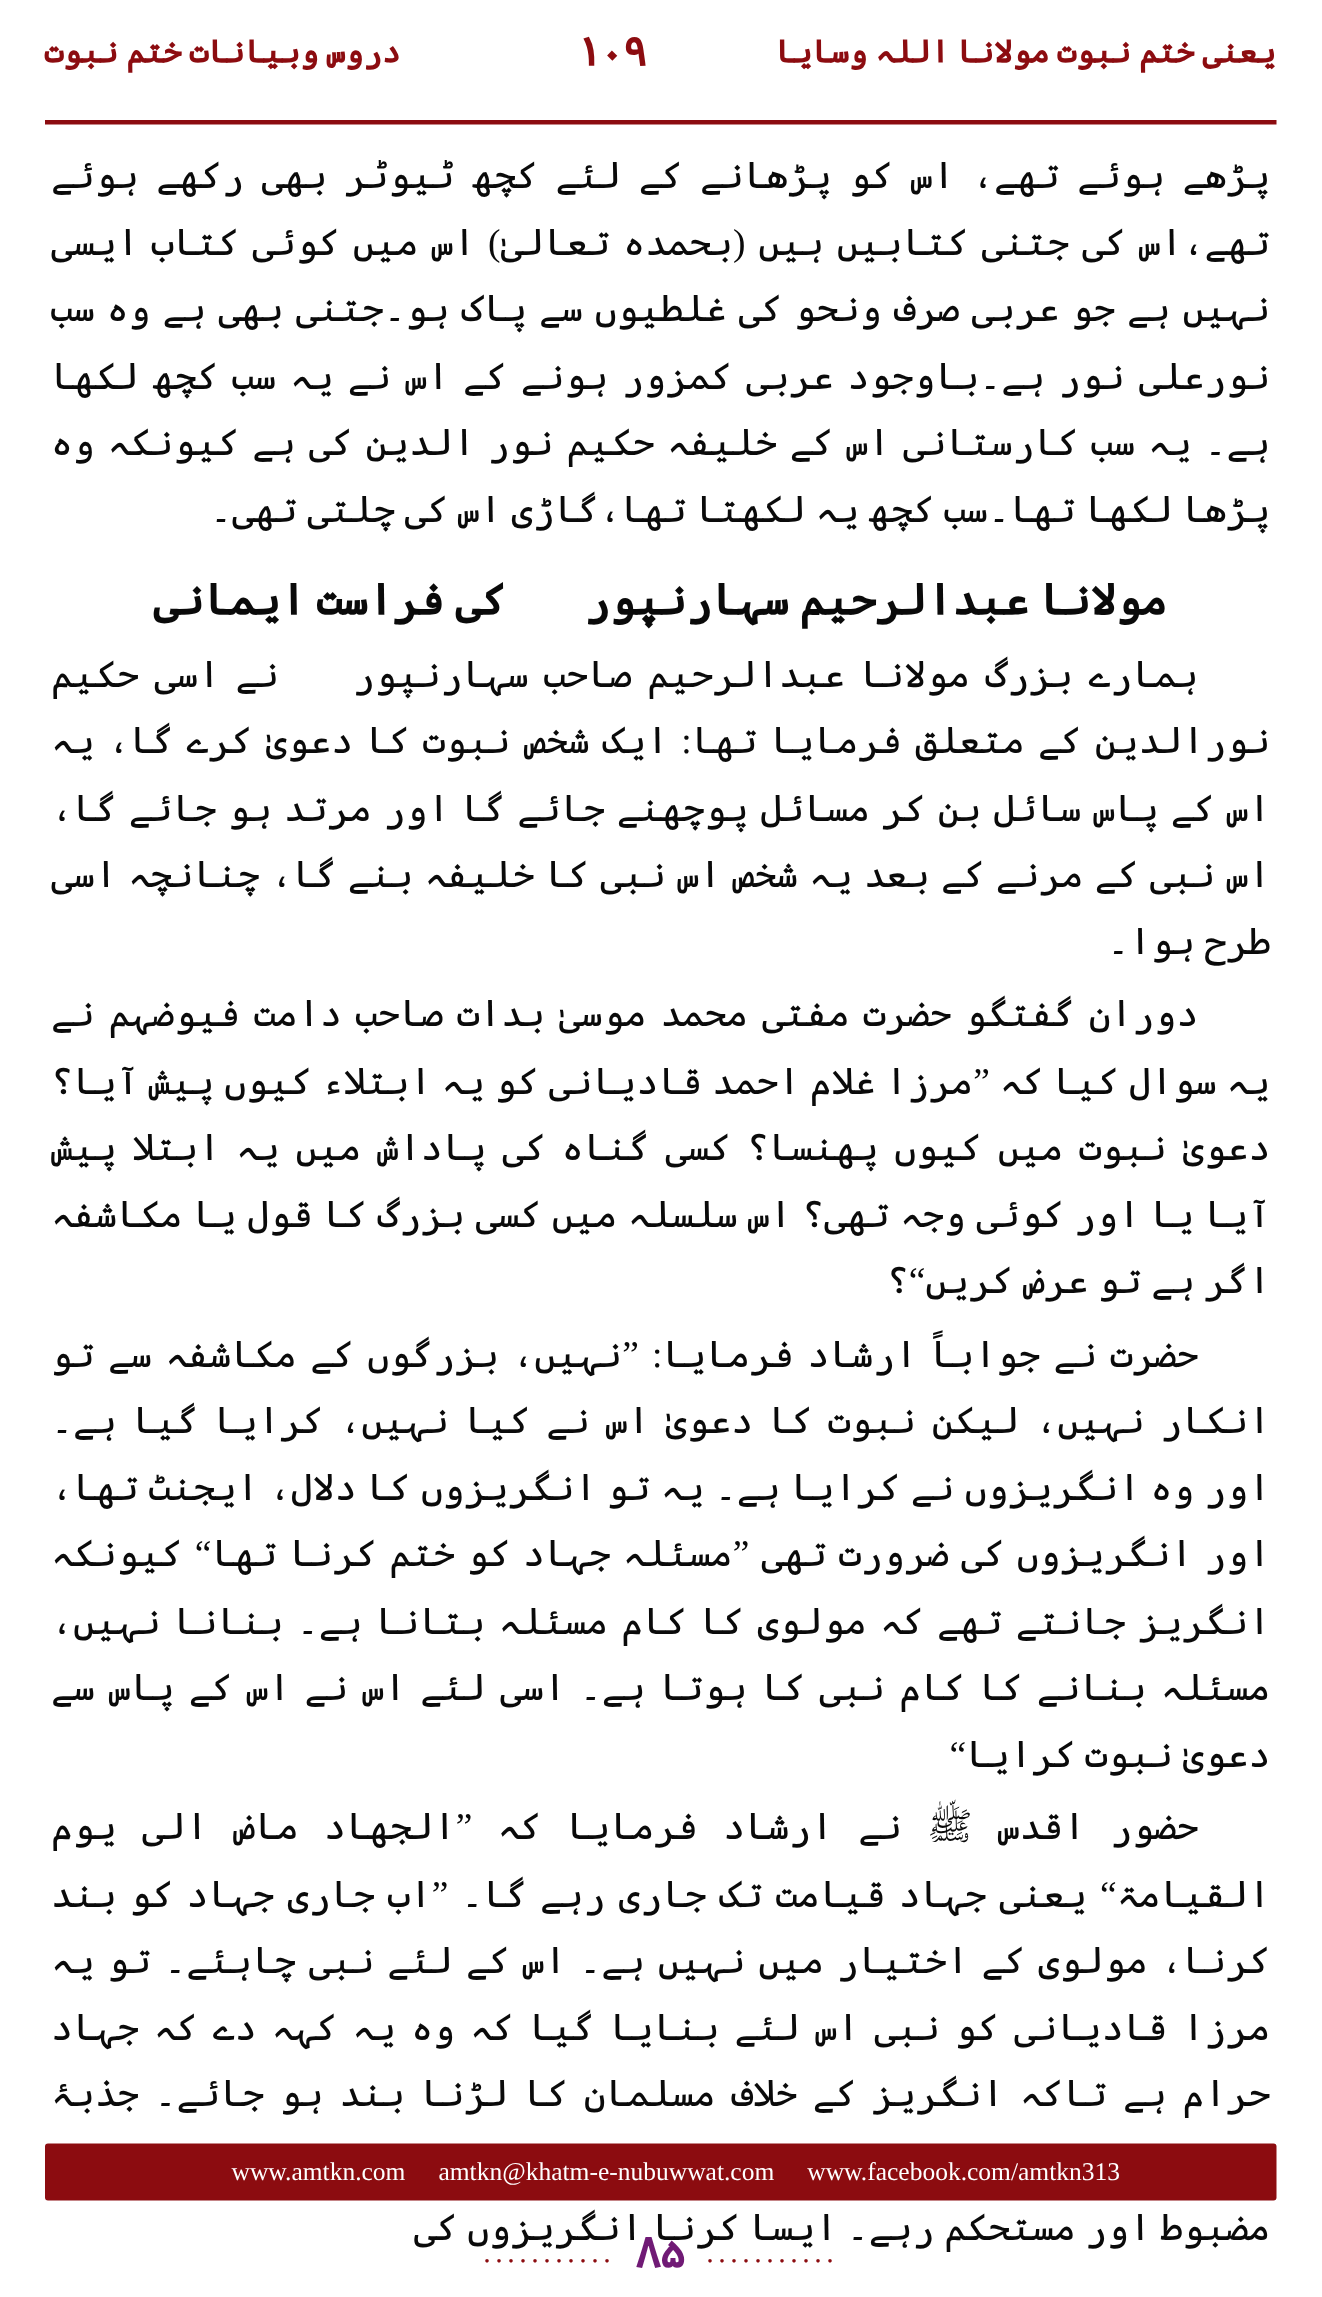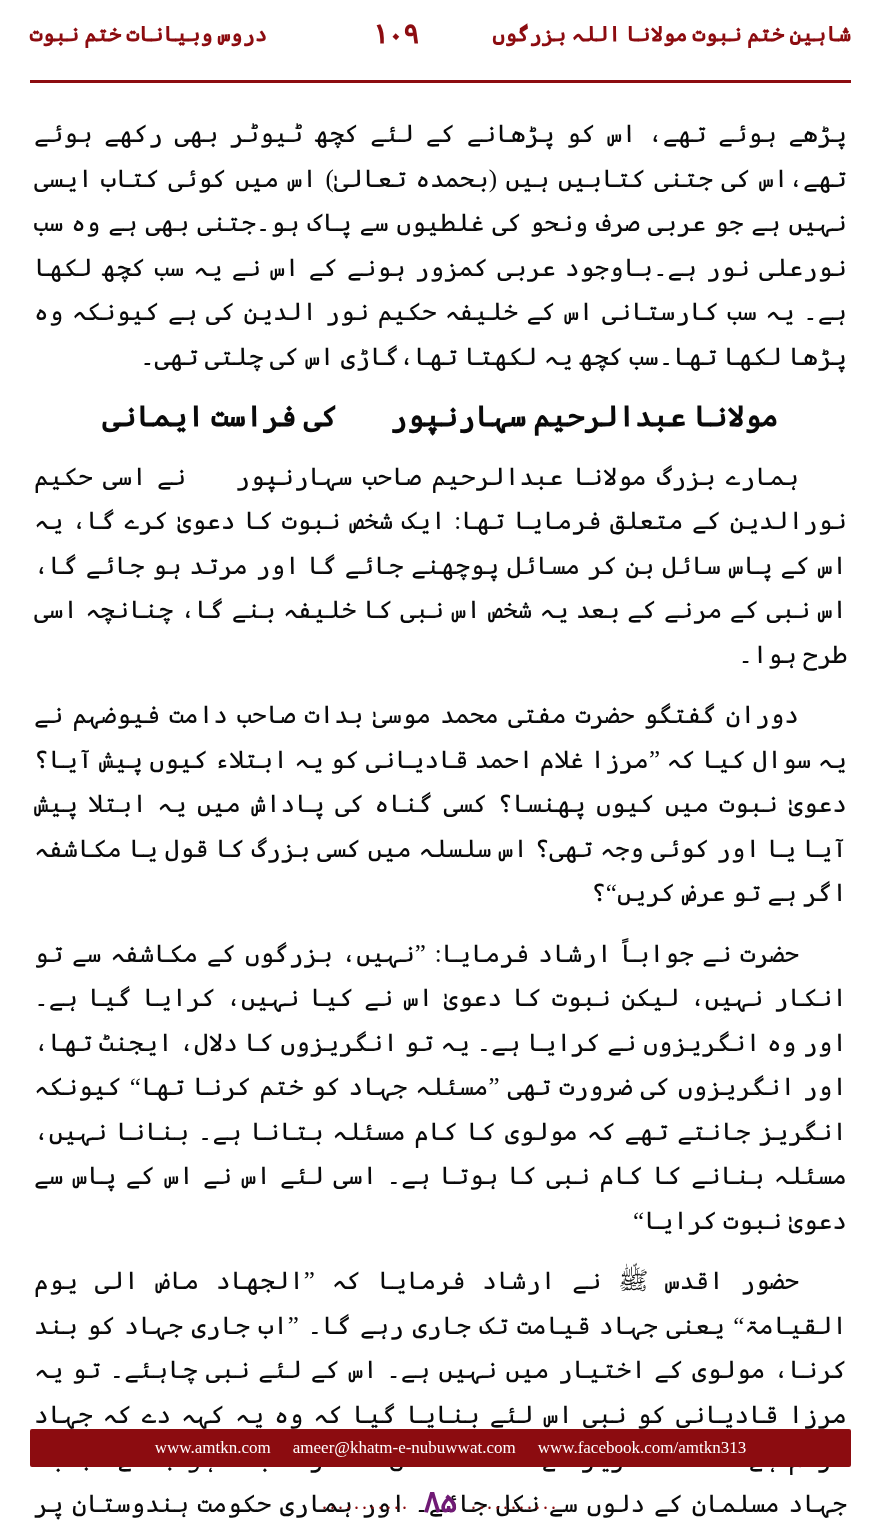--- a/index.html
+++ b/index.html
@@ -57,21 +57,21 @@
   .body {
     position: absolute;
     top: 96px;
     right: 34px;
     left: 34px;
     direction: rtl;
     text-align: justify;
   }
 
   p.para {
-    margin: 16px 0 4px 0;
+    margin: 0 0 4px 0;
     font-size: 25px;
     line-height: 1.78;
     color: #0a0a0a;
     text-align: justify;
     text-justify: inter-word;
     font-family: "Liberation Serif", "DejaVu Serif", serif;
   }
   p.para.lead {
     text-indent: 48px;
   }
@@ -131,21 +131,21 @@
   }
 </style>
 </head>
 <body>
 
 <div class="page">
 
   <div class="header">
     <div class="header-right">دروس وبیانات ختم نبوت</div>
     <div class="header-center">۱۰۹</div>
-    <div class="header-left">شاہین ختم نبوت مولانا اللہ بزرگوں</div>
+    <div class="header-left">یعنی ختم نبوت مولانا اللہ وسایا</div>
   </div>
 
   <div class="rule rule-top"></div>
 
   <div class="body">
 
     <p class="para">پڑھے ہوئے تھے، اس کو پڑھانے کے لئے کچھ ٹیوٹر بھی رکھے ہوئے تھے،اس کی جتنی کتابیں ہیں (بحمدہ تعالیٰ) اس میں کوئی کتاب ایسی نہیں ہے جو عربی صرف ونحو کی غلطیوں سے پاک ہو۔جتنی بھی ہے وہ سب نورعلی نور ہے۔باوجود عربی کمزور ہونے کے اس نے یہ سب کچھ لکھا ہے۔ یہ سب کارستانی اس کے خلیفہ حکیم نور الدین کی ہے کیونکہ وہ پڑھا لکھا تھا۔سب کچھ یہ لکھتا تھا،گاڑی اس کی چلتی تھی۔</p>
 
     <h2 class="heading">مولانا عبدالرحیم سہارنپوریؒ کی فراست ایمانی</h2>
 
@@ -155,21 +155,21 @@
     <p class="para lead">دوران گفتگو حضرت مفتی محمد موسیٰ بدات صاحب دامت فیوضہم نے یہ سوال کیا کہ ”مرزا غلام احمد قادیانی کو یہ ابتلاء کیوں پیش آیا؟ دعویٰ نبوت میں کیوں پھنسا؟ کسی گناہ کی پاداش میں یہ ابتلا پیش آیا یا اور کوئی وجہ تھی؟ اس سلسلہ میں کسی بزرگ کا قول یا مکاشفہ اگر ہے تو عرض کریں“؟</p>
     <p class="para lead">حضرت نے جواباً ارشاد فرمایا: ”نہیں، بزرگوں کے مکاشفہ سے تو انکار نہیں، لیکن نبوت کا دعویٰ اس نے کیا نہیں، کرایا گیا ہے۔ اور وہ انگریزوں نے کرایا ہے۔ یہ تو انگریزوں کا دلال، ایجنٹ تھا، اور انگریزوں کی ضرورت تھی ”مسئلہ جہاد کو ختم کرنا تھا“ کیونکہ انگریز جانتے تھے کہ مولوی کا کام مسئلہ بتانا ہے۔ بنانا نہیں، مسئلہ بنانے کا کام نبی کا ہوتا ہے۔ اسی لئے اس نے اس کے پاس سے دعویٰ نبوت کرایا“</p>
 
 
     <p class="para lead">حضور اقدس ﷺ نے ارشاد فرمایا کہ ”الجھاد ماض الی یوم القیامۃ“ یعنی جہاد قیامت تک جاری رہے گا۔ ”اب جاری جہاد کو بند کرنا، مولوی کے اختیار میں نہیں ہے۔ اس کے لئے نبی چاہئے۔ تو یہ مرزا قادیانی کو نبی اس لئے بنایا گیا کہ وہ یہ کہہ دے کہ جہاد حرام ہے تاکہ انگریز کے خلاف مسلمان کا لڑنا بند ہو جائے۔ جذبۂ جہاد مسلمان کے دلوں سے نکل جائے۔ اور ہماری حکومت ہندوستان پر مضبوط اور مستحکم رہے۔ ایسا کرنا انگریزوں کی</p>
 
   </div>
 
   <div class="footer-bar">
     <span class="flink">www.amtkn.com</span>
-    <span class="flink">ameer@khatm-e-nubuwwat.com</span>
+    <span class="flink">amtkn@khatm-e-nubuwwat.com</span>
     <span class="flink">www.facebook.com/amtkn313</span>
   </div>
 
   <div class="footer-num">
     <span class="dots">...........</span>
     <span class="pnum">۸۵</span>
     <span class="dots">...........</span>
   </div>
 
 </div>

